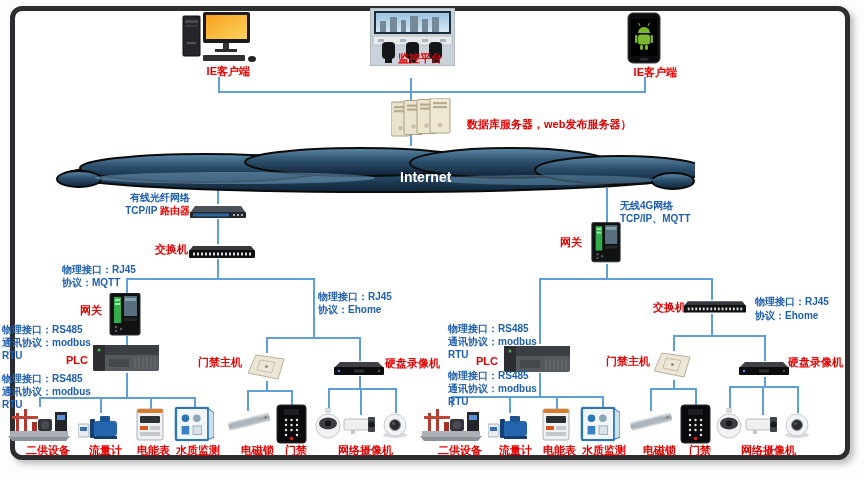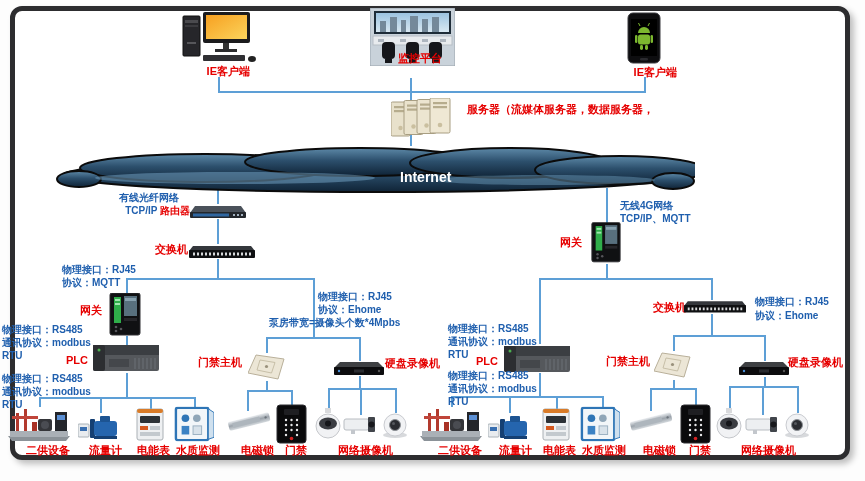--- a/index.html
+++ b/index.html
@@ -368,23 +368,23 @@
       <use href="#sym-phone"></use>
     </svg>
 
   <div class="lr ctr" style="left:190px;top:65px;width:60px">IE客户端</div>
   <div class="lr ctr" style="left:384px;top:52px;width:58px">监控平台</div>
   <div class="lr ctr" style="left:611px;top:66px;width:66px">IE客户端</div>
 
   <svg class="icon" style="left:391px;top:98px;width:64px;height:40px" viewBox="0 0 64 40">
       <use href="#sym-servers"></use>
     </svg>
-  <div class="lr" style="left:467px;top:103px">服务器（流媒体服务器，数据服务器，</div>
-
-  <div class="lb rt" style="left:85px;top:191px;width:94px">有线光纤网络</div>
+  <div class="lr" style="left:467px;top:118px">数据库服务器，web发布服务器）</div>
+
+  <div class="lb rt" style="left:96px;top:191px;width:94px">有线光纤网络</div>
   <div class="lb rt" style="left:96px;top:204px;width:94px"><span>TCP/IP </span><span class="red">路由器</span></div>
   <svg class="icon" style="left:190px;top:202px;width:56px;height:17px" viewBox="0 0 56 17">
       <use href="#sym-router"></use>
     </svg>
 
   <div class="lr rt" style="left:142px;top:243px;width:46px">交换机</div>
   <svg class="icon" style="left:189px;top:243px;width:66px;height:16px" viewBox="0 0 66 16">
       <use href="#sym-switch"></use>
     </svg>
 
@@ -408,21 +408,20 @@
   <div class="lr" style="left:66px;top:354px">PLC</div>
   <svg class="icon" style="left:93px;top:343px;width:66px;height:30px" viewBox="0 0 66 30">
       <use href="#sym-plc"></use>
     </svg>
   <div class="lb" style="left:2px;top:372px">物理接口：RS485</div>
   <div class="lb" style="left:2px;top:385px">通讯协议：modbus</div>
   <div class="lb" style="left:2px;top:398px">RTU</div>
 
   <div class="lb" style="left:318px;top:290px">物理接口：RJ45</div>
   <div class="lb" style="left:318px;top:303px">协议：Ehome</div>
-  <div class="lb" style="left:269px;top:316px">泵房带宽=摄像头个数*4Mpbs</div>
 
   <div class="lr" style="left:198px;top:356px">门禁主机</div>
   <svg class="icon" style="left:248px;top:352px;width:40px;height:30px" viewBox="0 0 40 30">
       <use href="#sym-achost"></use>
     </svg>
 
   <svg class="icon" style="left:334px;top:360px;width:50px;height:17px" viewBox="0 0 50 17">
       <use href="#sym-dvr"></use>
     </svg>
   <div class="lr" style="left:385px;top:357px">硬盘录像机</div>

